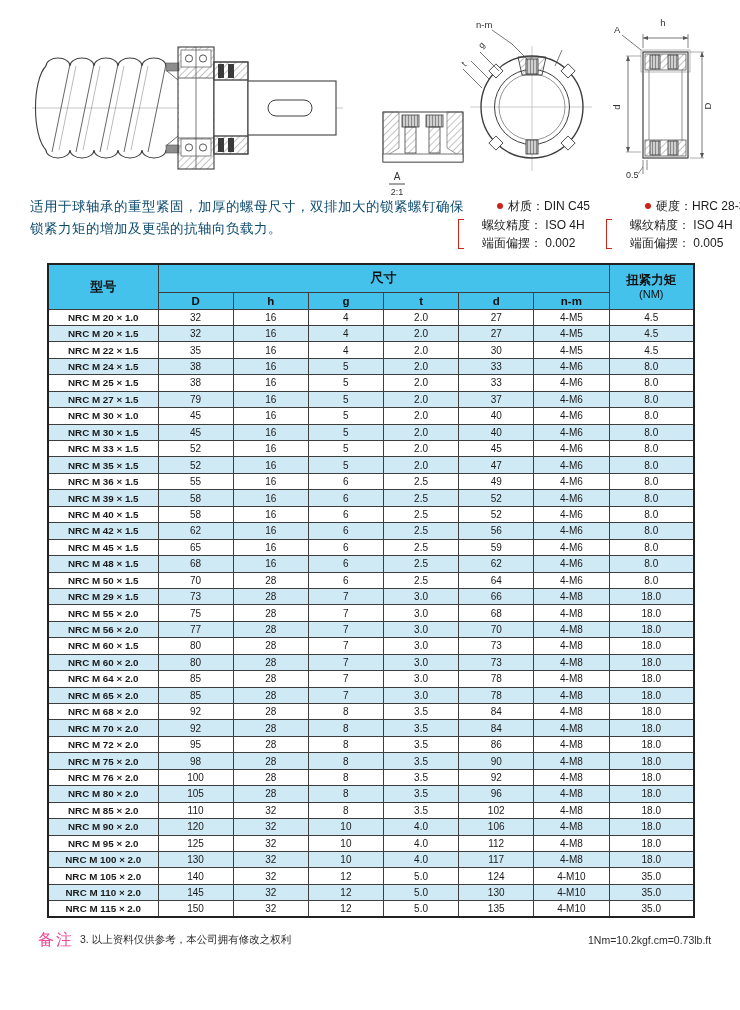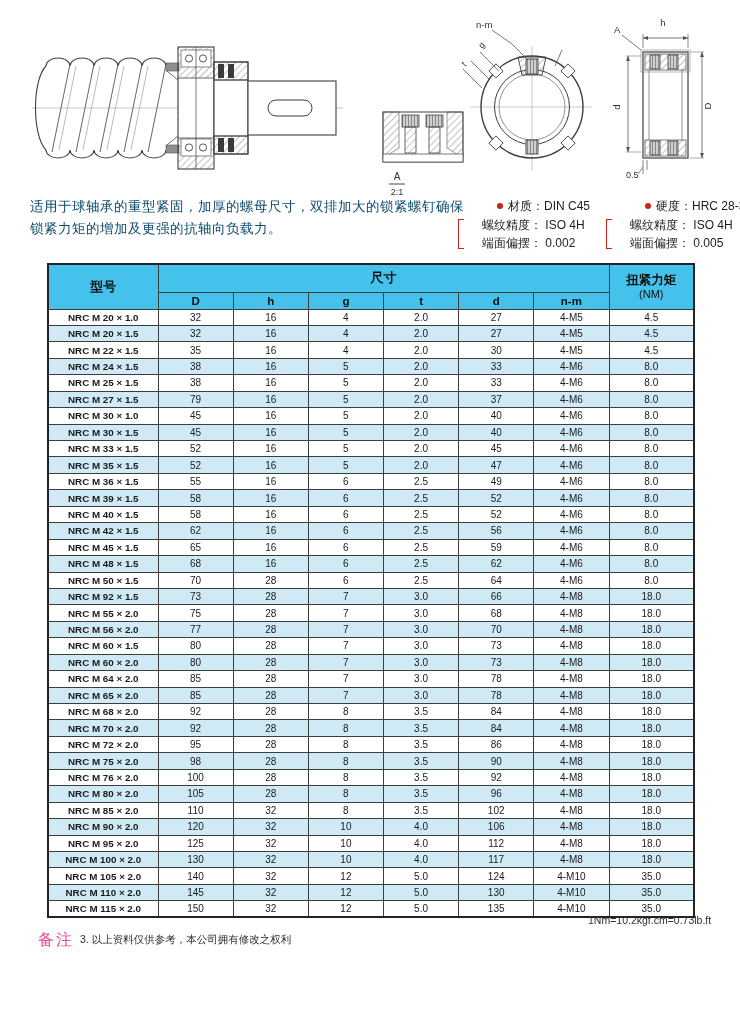--- a/index.html
+++ b/index.html
@@ -55,21 +55,21 @@
   th.dimcol  { font-size: 11.5px; font-weight: normal; }
   th.torque-h { width: 85px; font-size: 12.5px; line-height: 14px; }
   th.torque-h .sub { font-size: 11px; font-weight: normal; }
   #spec-table td { height: 16.45px; font-size: 10px; color: #1a1a1a; }
   #spec-table td.model { font-weight: bold; font-size: 9.8px; }
   #spec-table tr.stripe td { background: var(--stripe-blue); }
 
   
   #notes-label { left: 38px; top: 930px; font-size: 16px; font-weight: normal; color: #ec4899; letter-spacing: 2px; }
   #notes-list { left: 80px; top: 931px; font-size: 10.5px; line-height: 17.5px; color: #2e2e2e; }
-  #conversion-note { left: 588px; top: 914px; font-size: 10.5px; color: #2e2e2e; }
+  #conversion-note { left: 588px; top: 934px; font-size: 10.5px; color: #2e2e2e; }
 </style>
 </head>
 <body>
 
 <svg class="abs" style="left:30px;top:20px" width="315" height="165" viewBox="0 0 315 165">
   <defs>
     <pattern id="hatch" width="5" height="5" patternUnits="userSpaceOnUse" patternTransform="rotate(45)">
       <line x1="0" y1="0" x2="0" y2="5" stroke="#6a6a6a" stroke-width="0.8"></line>
     </pattern>
     <pattern id="screwfill" width="3" height="3" patternUnits="userSpaceOnUse">
@@ -455,21 +455,21 @@
         <td class="model">NRC M 50 × 1.5</td>
         <td>70</td>
         <td>28</td>
         <td>6</td>
         <td>2.5</td>
         <td>64</td>
         <td>4-M6</td>
         <td>8.0</td>
       </tr>
       <tr class="stripe">
-        <td class="model">NRC M 92 × 1.5</td>
+        <td class="model">NRC M 29 × 1.5</td>
         <td>73</td>
         <td>28</td>
         <td>7</td>
         <td>3.0</td>
         <td>66</td>
         <td>4-M8</td>
         <td>18.0</td>
       </tr>
       <tr>
         <td class="model">NRC M 55 × 2.0</td>

